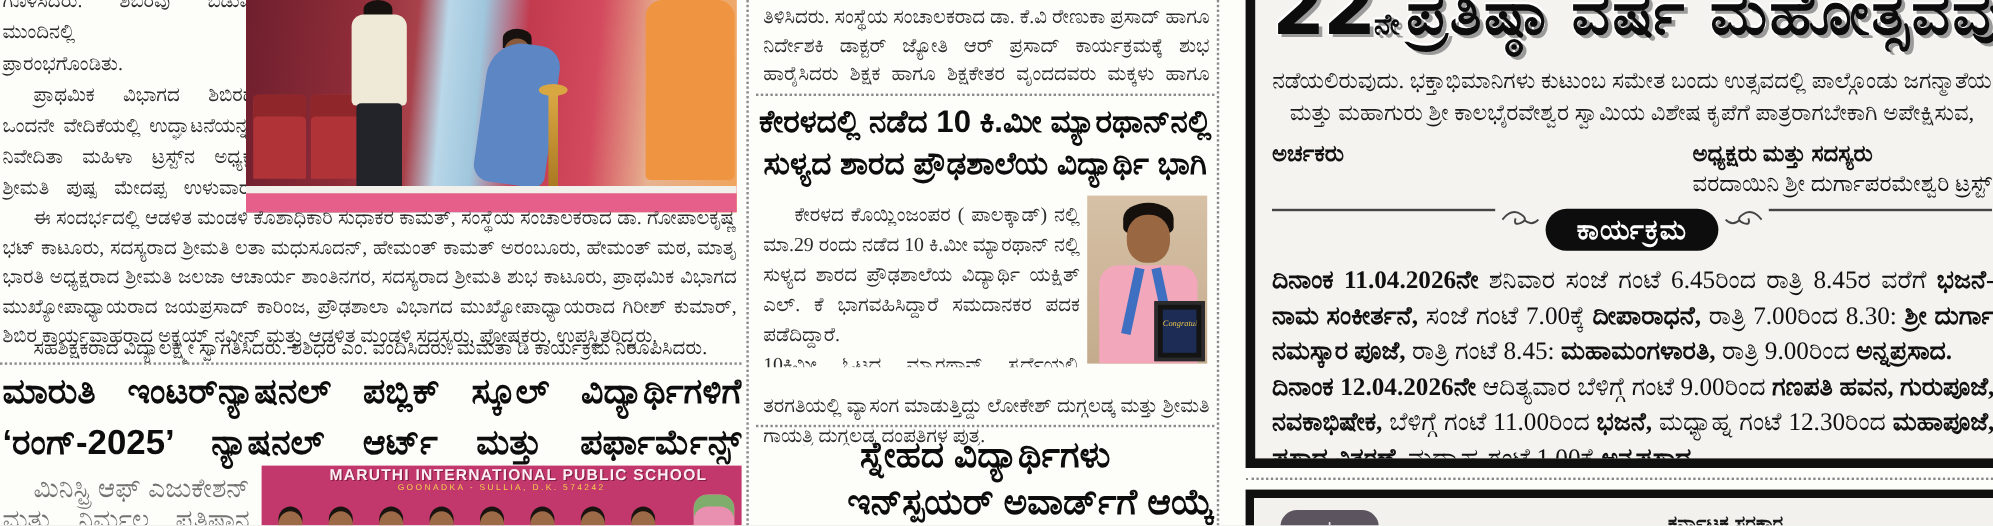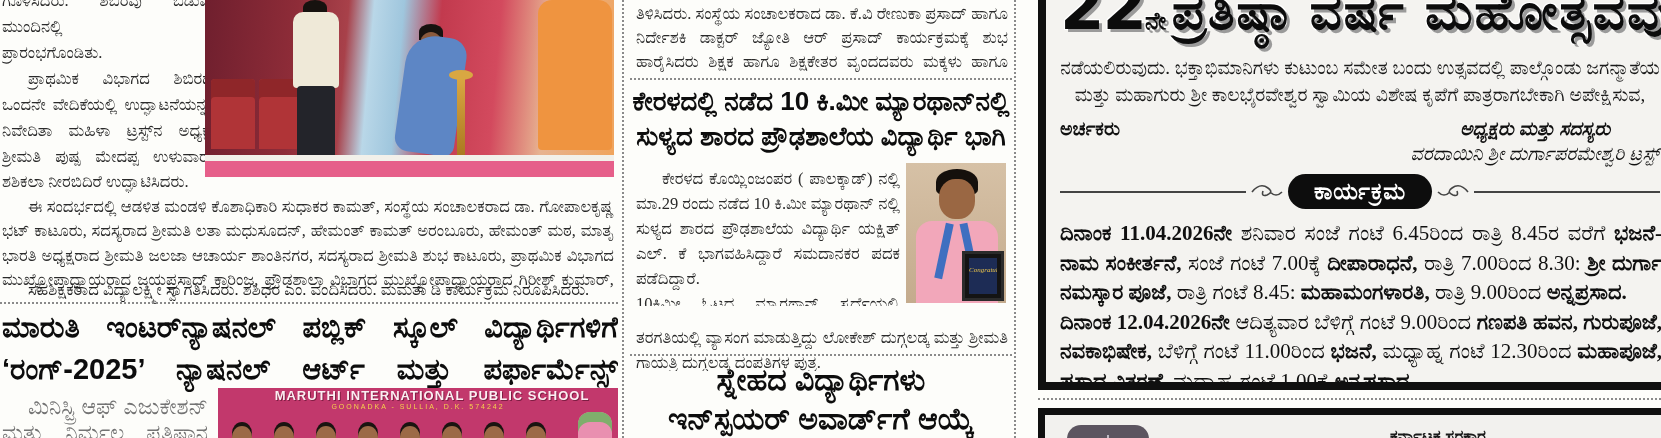--- a/index.html
+++ b/index.html
@@ -98,21 +98,21 @@
     font-family:"DejaVu Sans", sans-serif; font-weight:900;
     text-shadow:3px 3px 0 #9a9a9a, -1px -1px 0 #ffffff, 1px -1px 0 #ffffff, -1px 1px 0 #ffffff;
   }
   .ad-num { font-size:64px; letter-spacing:-2px; }
   .ad-num-suffix { font-size:24px; font-weight:bold; }
   .ad-display-text { font-size:50px; letter-spacing:2px; }
   .ad-intro { margin-top:10px; width:600px; text-align:center; font-size:19px; line-height:27px; color:#1a1a1a; }
   .ad-sigs { margin-top:8px; width:600px; display:flex; justify-content:space-between; }
   .ad-sig { font-size:19px; line-height:25px; color:#111; }
   .ad-sig .t { font-weight:bold; }
-  .pill-row { margin-top:8px; width:600px; display:flex; align-items:center; }
+  .pill-row { margin-top:8px; width:600px; display:flex; align-items:flex-start; }
   .pill-line { flex:1; border-top:2px solid #444; }
   .flourish { width:34px; height:18px; margin:0 4px; }
   .pill {
     background:#0d0d0d; color:#fff; border-radius:18px; padding:4px 26px;
     font-family:"Liberation Sans", sans-serif; font-weight:bold; font-size:23px; letter-spacing:1px;
   }
   .ad-sched { margin-top:10px; width:602px; font-size:21px; line-height:29.5px; text-align:justify; color:#101010; }
   
   .gov-box {
     position:absolute; left:1038px; top:408px; width:700px; height:120px;
@@ -147,21 +147,20 @@
     <div class="pl-man-legs"></div>
     <div class="pl-hair" style="left:214px; top:24px;"></div>
     <div class="pl-head" style="left:215px; top:32px;"></div>
     <div class="pl-woman"></div>
     <div class="pl-lamp"></div>
     <div class="pl-orange"></div>
     <div class="pl-table"></div>
   </div>
 
   <div class="lc-wide">
-    <p>ಶಶಿಕಲಾ ನೀರಬಿದಿರೆ ಉದ್ಘಾಟಿಸಿದರು.</p>
     <p class="indent just">ಈ ಸಂದರ್ಭದಲ್ಲಿ ಆಡಳಿತ ಮಂಡಳಿ ಕೊಶಾಧಿಕಾರಿ ಸುಧಾಕರ ಕಾಮತ್, ಸಂಸ್ಥೆಯ ಸಂಚಾಲಕರಾದ ಡಾ. ಗೋಪಾಲಕೃಷ್ಣ ಭಟ್ ಕಾಟೂರು, ಸದಸ್ಯರಾದ ಶ್ರೀಮತಿ ಲತಾ ಮಧುಸೂದನ್, ಹೇಮಂತ್ ಕಾಮತ್ ಅರಂಬೂರು, ಹೇಮಂತ್ ಮಠ, ಮಾತೃ ಭಾರತಿ ಅಧ್ಯಕ್ಷರಾದ ಶ್ರೀಮತಿ ಜಲಜಾ ಆಚಾರ್ಯ ಶಾಂತಿನಗರ, ಸದಸ್ಯರಾದ ಶ್ರೀಮತಿ ಶುಭ ಕಾಟೂರು, ಪ್ರಾಥಮಿಕ ವಿಭಾಗದ ಮುಖ್ಯೋಪಾಧ್ಯಾಯರಾದ ಜಯಪ್ರಸಾದ್ ಕಾರಿಂಜ, ಪ್ರೌಢಶಾಲಾ ವಿಭಾಗದ ಮುಖ್ಯೋಪಾಧ್ಯಾಯರಾದ ಗಿರೀಶ್ ಕುಮಾರ್, ಶಿಬಿರ ಕಾರ್ಯವಾಹರಾದ ಅಕ್ಷಯ್ ನವೀನ್ ಮತ್ತು ಆಡಳಿತ ಮಂಡಳಿ ಸದಸ್ಯರು, ಪೋಷಕರು, ಉಪಸ್ಥಿತರಿದ್ದರು.</p>
   </div>
   <p style="position:absolute; left:2px; top:278px; width:612px; font-size:16.5px; line-height:24px; text-indent:26px;">ಸಹಶಿಕ್ಷಕರಾದ ವಿದ್ಯಾಲಕ್ಷ್ಮೀ ಸ್ವಾಗತಿಸಿದರು. ಶಶಿಧರ ಎಂ. ವಂದಿಸಿದರು. ಮಮತಾ ಡಿ ಕಾರ್ಯಕ್ರಮ ನಿರೂಪಿಸಿದರು.</p>
 
   <div class="hdiv" style="left:0; top:302px; width:618px;"></div>
 
   <h2 class="lc-headline">ಮಾರುತಿ ಇಂಟರ್‌ನ್ಯಾಷನಲ್ ಪಬ್ಲಿಕ್ ಸ್ಕೂಲ್ ವಿದ್ಯಾರ್ಥಿಗಳಿಗೆ ‘ರಂಗ್-2025’ ನ್ಯಾಷನಲ್ ಆರ್ಟ್ ಮತ್ತು ಪರ್ಫಾರ್ಮೆನ್ಸ್ ಸ್ಪರ್ಧೆಯಲ್ಲಿ ಹಲವು ಪ್ರಶಸ್ತಿಗಳು</h2>
 
   <p class="lc-body2">ಮಿನಿಸ್ಟ್ರಿ ಆಫ್ ಎಜುಕೇಶನ್ ಮತ್ತು ನಿರ್ಮಲ ಪ್ರತಿಷ್ಠಾನ ಮುಂಬೈ, ಆಯೋ</p>
 
@@ -202,38 +201,38 @@
     <div class="st-lanyard2"></div>
     <div class="st-plaque">
       <div class="st-plaque-in">Congratulations</div>
     </div>
   </div>
 
   <div class="hdiv" style="left:630px; top:354px; width:382px;"></div>
 
   <h2 class="mc-head2">
     <span style="display:block;">ಸ್ನೇಹದ ವಿದ್ಯಾರ್ಥಿಗಳು</span>
-    <span style="display:block;">ಇನ್‌ಸ್ಪಯರ್ ಅವಾರ್ಡ್‌ಗೆ ಆಯ್ಕೆ</span>
+    <span style="display:block;text-align:right;">ಇನ್‌ಸ್ಪಯರ್ ಅವಾರ್ಡ್‌ಗೆ ಆಯ್ಕೆ</span>
   </h2>
 
   <div class="ad-box">
     <div class="ad-inner">
 
       <div class="ad-display">
         <span class="ad-num">22</span><span class="ad-num-suffix">ನೇ</span>
         <span class="ad-display-text">ಪ್ರತಿಷ್ಠಾ ವರ್ಷ ಮಹೋತ್ಸವವು</span>
       </div>
 
       <p class="ad-intro">ನಡೆಯಲಿರುವುದು. ಭಕ್ತಾಭಿಮಾನಿಗಳು ಕುಟುಂಬ ಸಮೇತ ಬಂದು ಉತ್ಸವದಲ್ಲಿ ಪಾಲ್ಗೊಂಡು ಜಗನ್ಮಾತೆಯ ಮತ್ತು ಮಹಾಗುರು ಶ್ರೀ ಕಾಲಭೈರವೇಶ್ವರ ಸ್ವಾಮಿಯ ವಿಶೇಷ ಕೃಪೆಗೆ ಪಾತ್ರರಾಗಬೇಕಾಗಿ ಅಪೇಕ್ಷಿಸುವ,</p>
 
       <div class="ad-sigs">
         <div class="ad-sig" style="text-align:center;">
           <div class="t">ಅರ್ಚಕರು</div>
         </div>
-        <div class="ad-sig" style="text-align:center;font-style:italic;">
+        <div class="ad-sig" style="text-align:left;">
           <div class="t">ಅಧ್ಯಕ್ಷರು ಮತ್ತು ಸದಸ್ಯರು</div>
           <div>ವರದಾಯಿನಿ ಶ್ರೀ ದುರ್ಗಾಪರಮೇಶ್ವರಿ ಟ್ರಸ್ಟ್</div>
         </div>
       </div>
 
       <div class="pill-row">
         <div class="pill-line"></div>
         <svg class="flourish" viewBox="0 0 34 18">
           <path d="M2 9 q8 -10 16 -4 q6 4 -1 7 q-6 2 -4 -4 M20 9 q6 6 12 0" fill="none" stroke="#444" stroke-width="1.6"></path>
         </svg>

